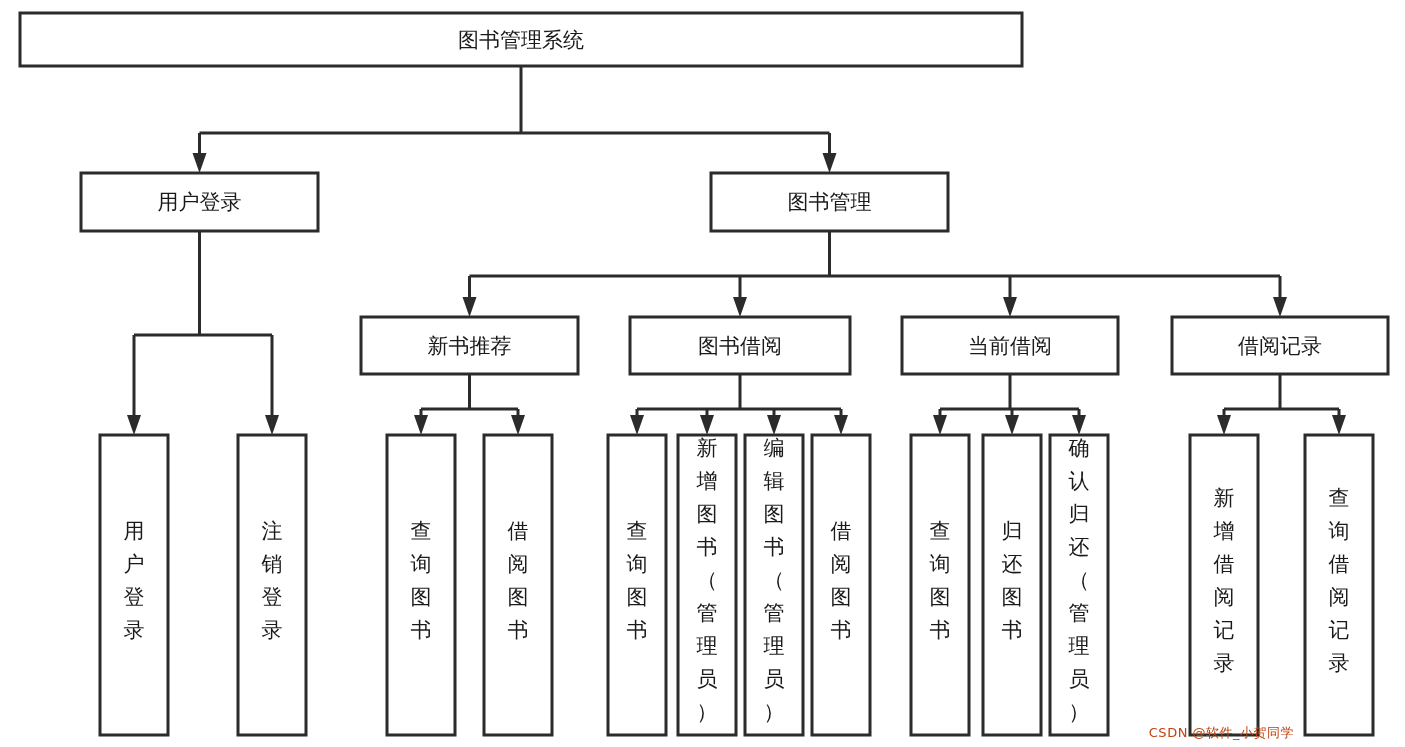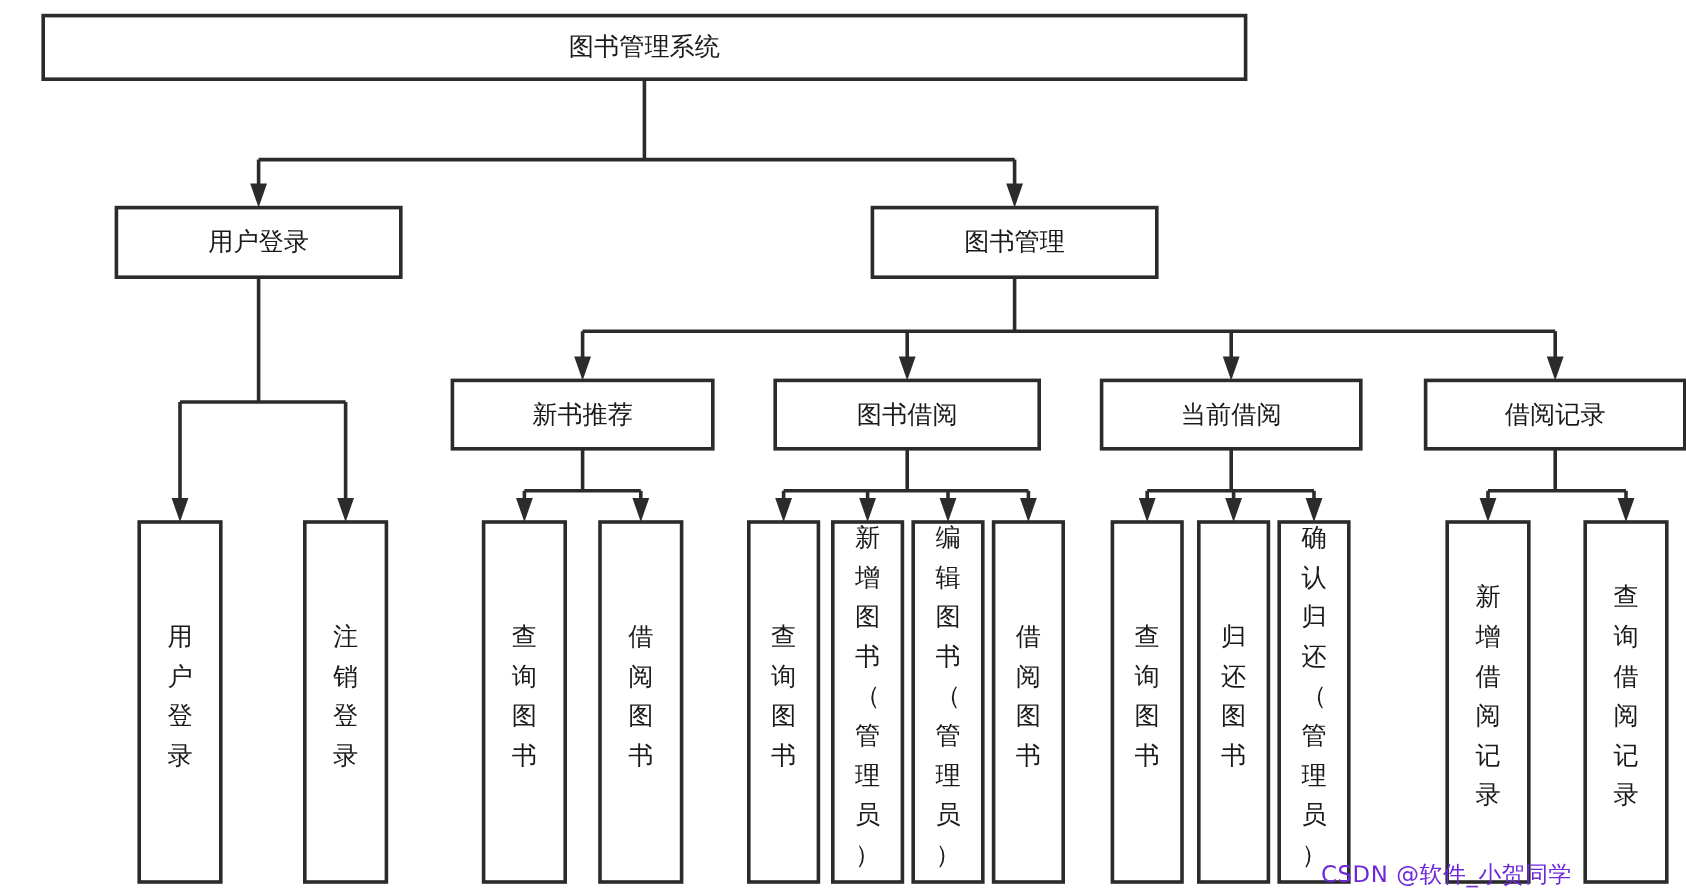--- a/index.html
+++ b/index.html
@@ -12,21 +12,20 @@
     height: 747px;
     font-family: "DejaVu Sans", "Liberation Sans", sans-serif;
     overflow: hidden;
     position: relative;
   }
   #diagram-root {
     position: absolute;
     left: 0; top: 0;
     width: 1304px;
     height: 747px;
-    margin-left: 16px;
   }
   svg.flow {
     display: block;
     width: 1405px;
     height: 747px;
   }
   .node-box {
     fill: #ffffff;
     stroke: #2b2b2b;
     stroke-width: 3;
@@ -51,22 +50,22 @@
   }
   .arrow-head {
     fill: #2b2b2b;
     stroke: none;
   }
   .watermark {
     position: absolute;
     right: 10px;
     bottom: 5px;
     font-family: "DejaVu Sans", "Liberation Sans", sans-serif;
-    font-size: 19px;
-    color: #6d28d9;
+    font-size: 13px;
+    color: #c2410c;
     letter-spacing: 0.5px;
     white-space: nowrap;
     pointer-events: none;
   }
 </style>
 </head>
 <body>
 
 <div id="diagram-root">
   <svg class="flow" viewBox="0 0 1405 747" xmlns="http://www.w3.org/2000/svg">

